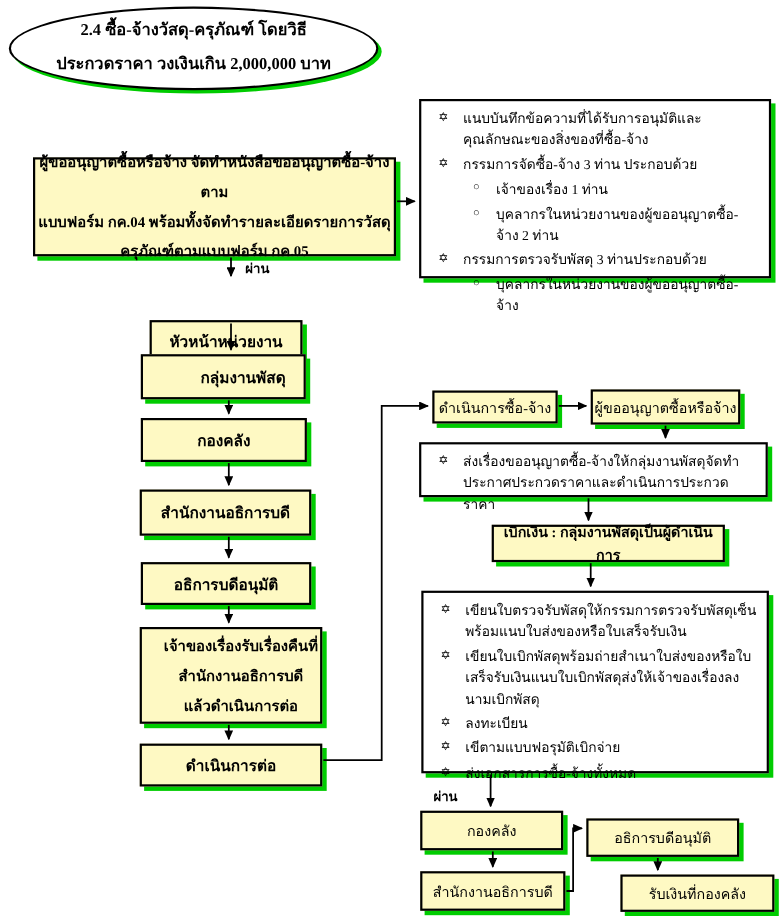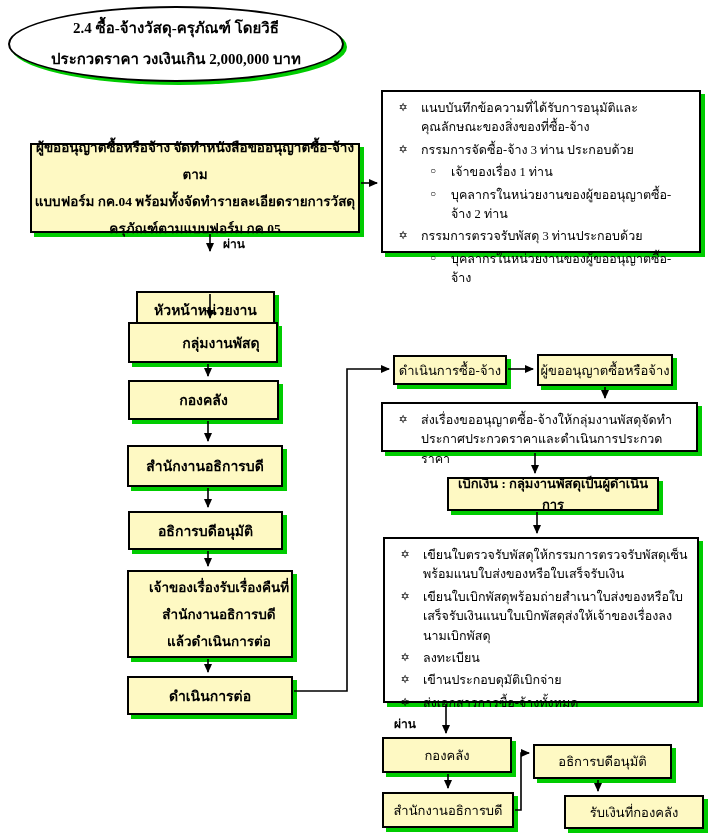--- a/index.html
+++ b/index.html
@@ -130,21 +130,21 @@
     <div class="note-row">
       <span class="marker">✡</span>
       <span class="txt">เขียนใบเบิกพัสดุพร้อมถ่ายสำเนาใบส่งของหรือใบเสร็จรับเงินแนบใบเบิกพัสดุส่งให้เจ้าของเรื่องลงนามเบิกพัสดุ</span>
     </div>
     <div class="note-row">
       <span class="marker">✡</span>
       <span class="txt">ลงทะเบียน</span>
     </div>
     <div class="note-row">
       <span class="marker">✡</span>
-      <span class="txt">เขีานประกอบดุมัติเบิกจ่าย</span>
+      <span class="txt">เขีตามแบบฟอรุมัติเบิกจ่าย</span>
     </div>
     <div class="note-row">
       <span class="marker">✡</span>
       <span class="txt">ส่งเอกสารการซื้อ-จ้างทั้งหมด</span>
     </div>
   </div>
 
   <div class="pass-label" style="left:394px;top:714px;">ผ่าน</div>
 
   <div class="node smallbox" style="left:382px;top:737px;width:130px;height:36px;">กองคลัง</div>

